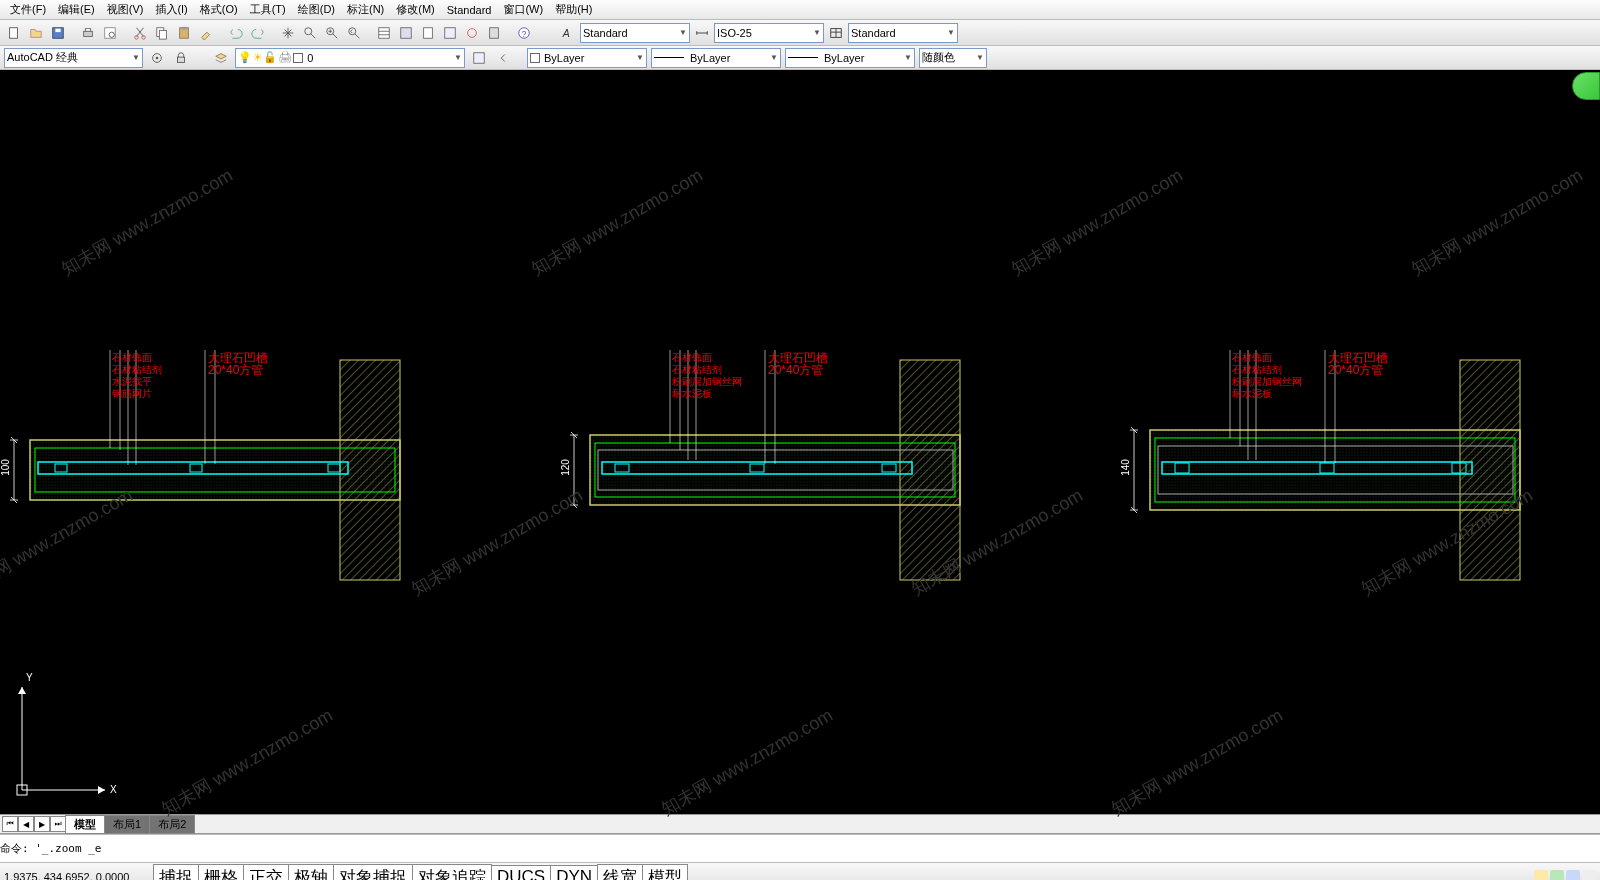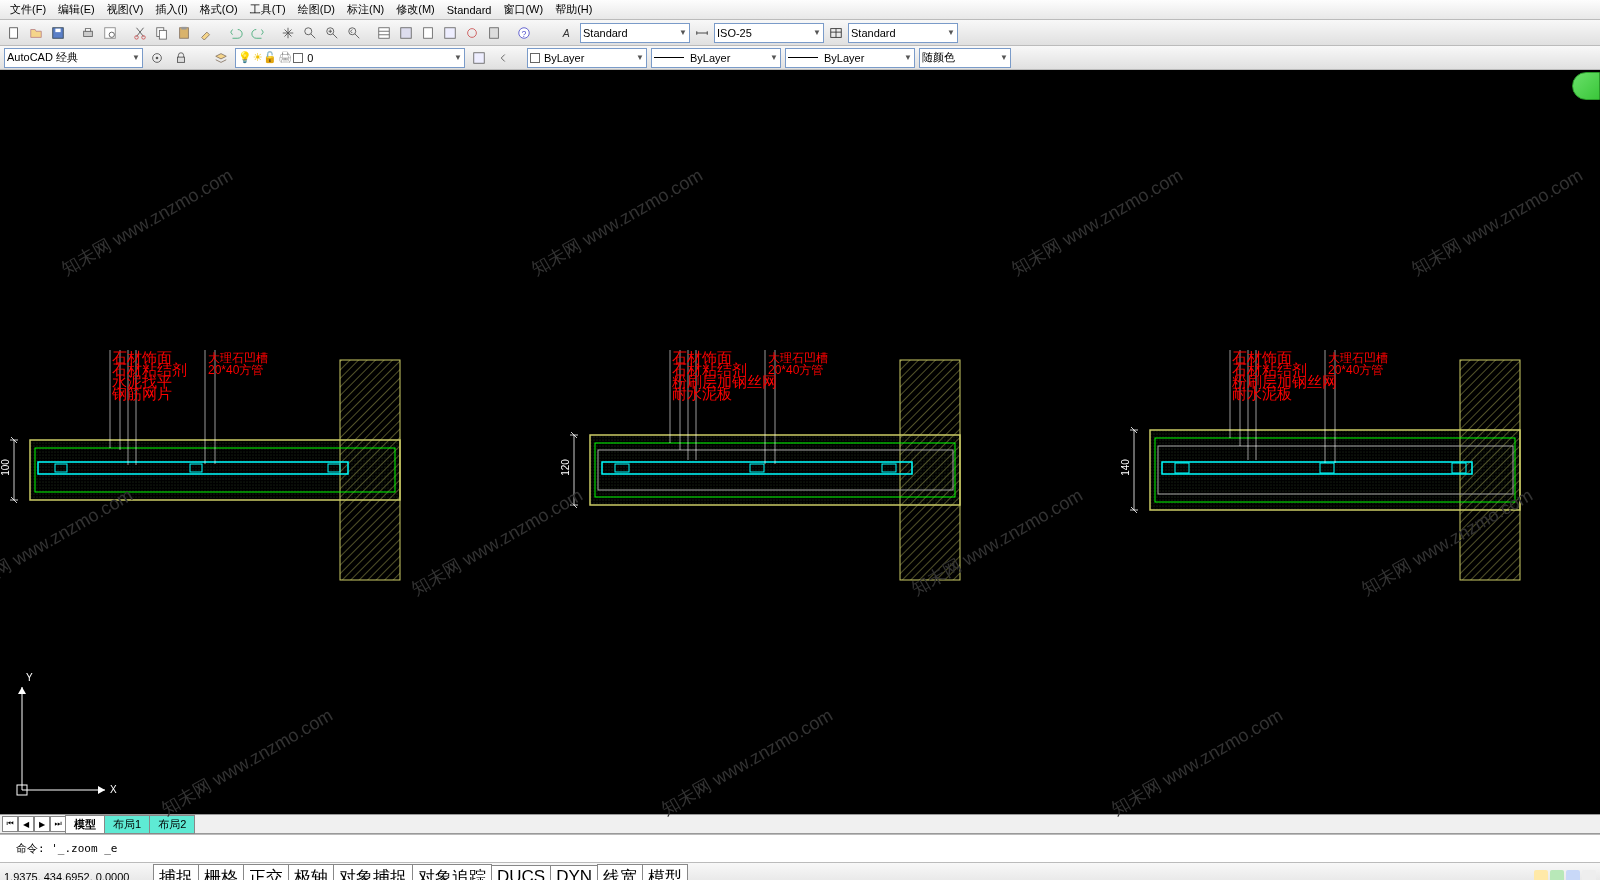--- a/index.html
+++ b/index.html
@@ -14,33 +14,33 @@
 .workspace-bar{background:linear-gradient(#f8f8f8,#e0e0e0);height:24px;display:flex;align-items:center;padding:0 4px;border-bottom:1px solid #bbb;gap:4px}
 .canvas-wrap{position:relative;background:#000;height:744px}
 .drawing{position:absolute;inset:0}
 .ucs-icon{position:absolute;left:10px;bottom:10px;color:#fff;font-size:10px}
 .ucs-icon line{stroke:#fff;stroke-width:1}
 .watermark{position:absolute;color:#333;font-size:18px;transform:rotate(-30deg);pointer-events:none;white-space:nowrap}
 .id-wm{position:absolute;right:10px;bottom:60px;color:#888;font-size:28px;font-weight:bold;text-align:right;pointer-events:none}
 .id-wm .big{font-size:46px;letter-spacing:2px;display:block;line-height:1}
 .tabs-row{background:#f0f0f0;height:20px;display:flex;align-items:center;border-top:1px solid #999;border-bottom:1px solid #999;padding:0 2px;gap:0}
 .tabs-row .nav-btn{width:16px;height:16px;border:1px solid #888;background:#fff;font-size:8px;display:flex;align-items:center;justify-content:center;cursor:pointer}
-.tabs-row .tab{padding:1px 8px;border:1px solid #888;background:#5eead4;margin-left:-1px;font-size:11px;cursor:pointer}
+.tabs-row .tab{padding:1px 8px;border:1px solid #888;background:#737373;margin-left:-1px;font-size:11px;cursor:pointer}
 .tabs-row .tab.active{background:#fff;font-weight:bold}
-.cmd-block{background:#fff;height:28px;border-top:1px solid #bbb;padding:0 16px;display:flex;align-items:center;font-family:Consolas,monospace;font-size:11px}
+.cmd-block{background:#fff;height:28px;border-top:1px solid #bbb;padding:0 0;display:flex;align-items:center;font-family:Consolas,monospace;font-size:11px}
 .status-bar{background:linear-gradient(#f8f8f8,#e0e0e0);height:29px;display:flex;align-items:center;padding:0 4px;gap:0;border-top:1px solid #bbb}
 .status-bar .coord{min-width:150px}
 .status-bar .status-btn{padding:1px 5px;border:1px solid #888;background:#fff;font-size:17px;cursor:pointer;margin-left:-1px}
 .status-bar .right{margin-left:auto;display:flex;gap:2px}
 .status-bar .right .ico{width:14px;height:14px;border-radius:2px}
 svg.icn{width:14px;height:14px}
 .layer-sw{display:inline-flex;align-items:center;gap:1px}
 .sw{width:10px;height:10px;border:1px solid #666}
 .green-badge{position:absolute;right:0;top:2px;width:28px;height:28px;background:linear-gradient(135deg,#6ae06a,#3ac73a);border-radius:50% 0 0 50%;border:1px solid #2a9a2a}
-.section-label{position:absolute;color:#f00;font-size:15px;line-height:12px;white-space:nowrap}
+.section-label{position:absolute;color:#f00;font-size:10px;line-height:12px;white-space:nowrap}
 .section-label2{position:absolute;color:#f00;font-size:12px;line-height:12px;white-space:nowrap}
 .dim-text{position:absolute;color:#fff;font-size:10px;transform:rotate(-90deg)}
 </style>
 </head>
 <body>
 
 <div class="menubar">
   <span class="menu-item">文件(F)</span>
   <span class="menu-item">编辑(E)</span>
   <span class="menu-item">视图(V)</span>
@@ -272,21 +272,21 @@
   <div class="tool-combo" style="width:130px">
       <span style="border-top:1px solid #000;width:30px;margin-right:6px"></span>
       <span>ByLayer</span>
       <span class="dd">▼</span>
     </div>
   <div class="tool-combo" style="width:130px">
       <span style="border-top:1px solid #000;width:30px;margin-right:6px"></span>
       <span>ByLayer</span>
       <span class="dd">▼</span>
     </div>
-  <div class="tool-combo" style="width:92px">
+  <div class="tool-combo" style="width:68px">
       <span>随颜色</span>
       <span class="dd">▼</span>
     </div>
 </div>
 
 <div class="canvas-wrap">
   <div class="green-badge"></div>
 
   <svg class="drawing" viewBox="0 0 1600 744">
     <defs>

